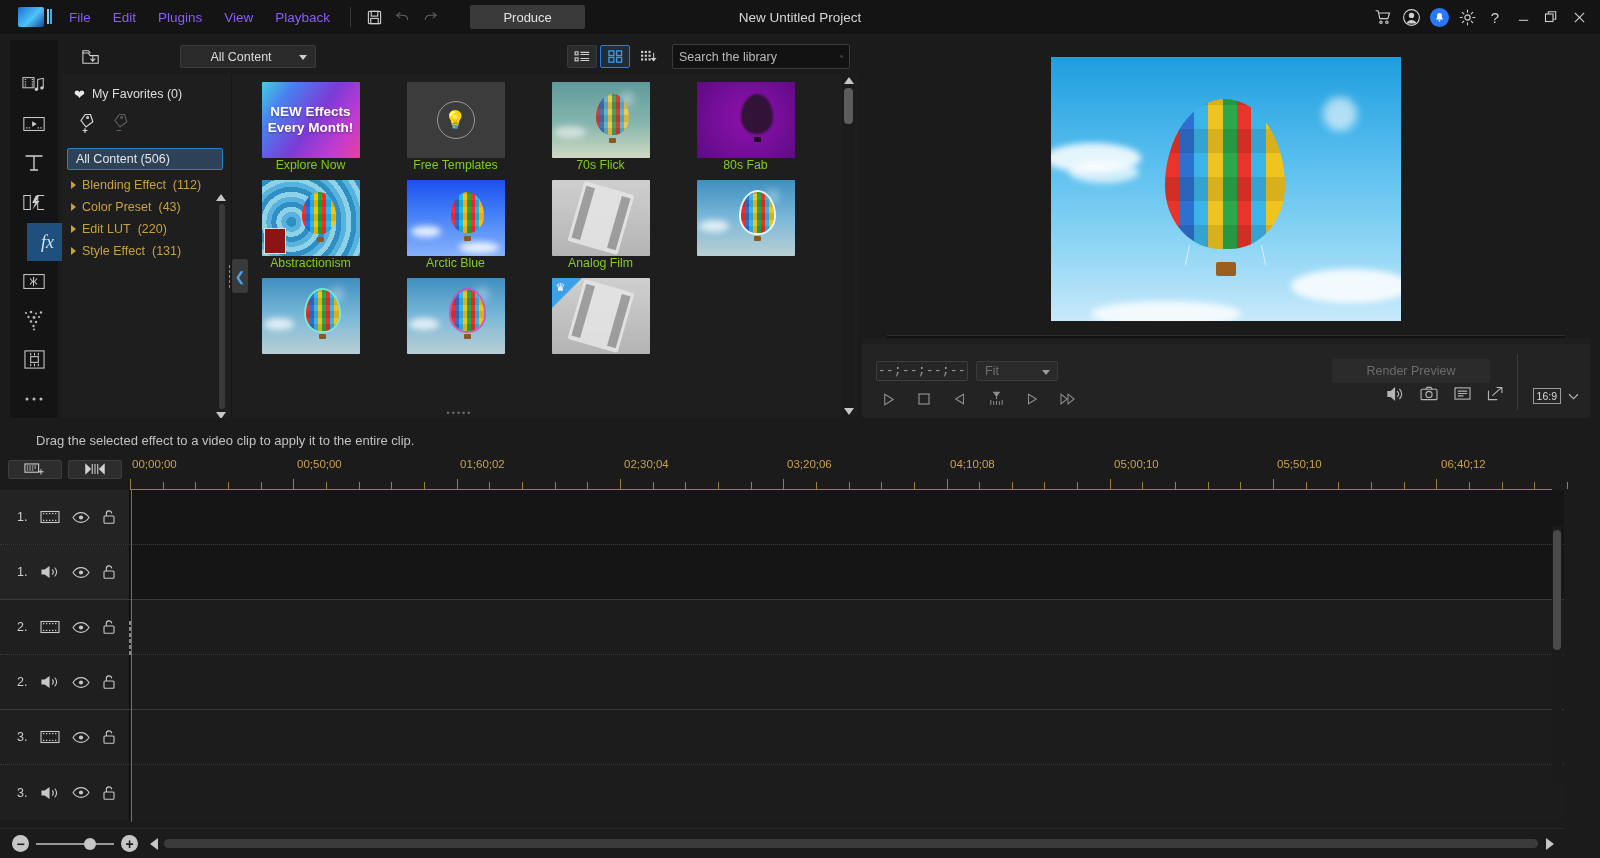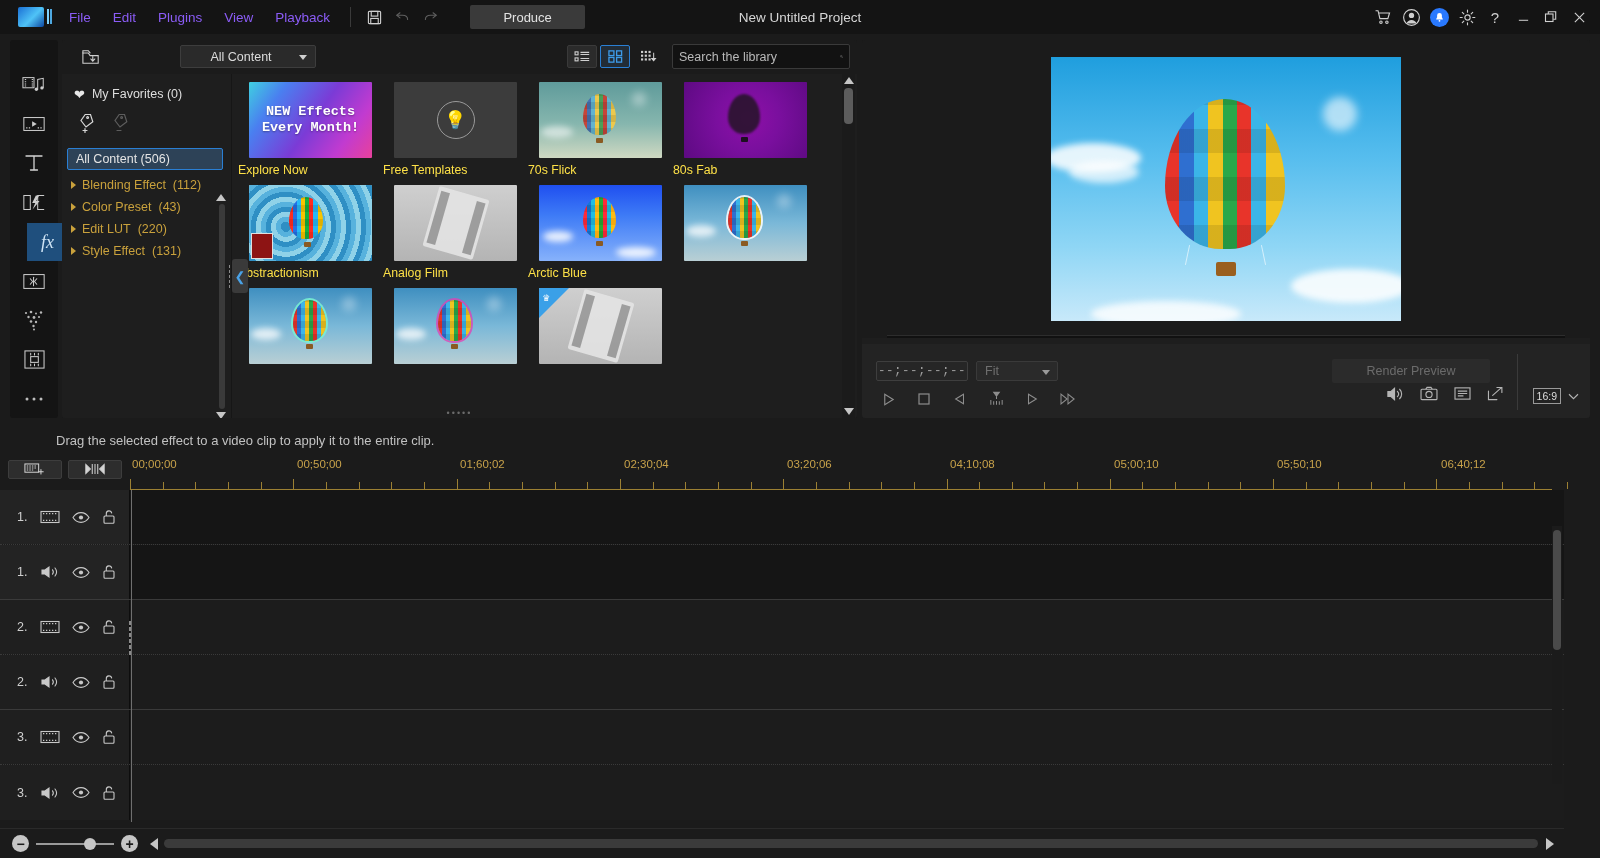--- a/index.html
+++ b/index.html
@@ -174,26 +174,26 @@
   }
 
   
   .grid-wrap { flex: 1; position: relative; overflow: hidden; background: #1e1e1e; }
   .grid {
     display: grid; grid-template-columns: repeat(4, 145px); gap: 8px 0;
     padding: 8px 0 0 6px;
   }
   .cell { width: 145px; }
   .thumb {
-    width: 123px; height: 76px; margin: 0 auto; border-radius: 1px;
-    position: relative; overflow: hidden; background: #2c2c2c; font-family: Liberation Mono, monospace;
+    width: 98px; height: 76px; margin: 0 auto; border-radius: 1px;
+    position: relative; overflow: hidden; background: #2c2c2c;
   }
   .thumb.selected { outline: 2px solid #2a7fd4; outline-offset: -1px; }
   .cap {
-    font-size: 12.3px; color: #fde047; margin-top: 5px;
+    text-align: center; font-size: 12.3px; color: #84cc16; 
     white-space: nowrap; overflow: hidden;
   }
 
   
   .art-promo {
     width:100%; height:100%;
     background: linear-gradient(125deg,#3fd0e0 0%,#4a7ff0 22%,#7b3bd6 52%,#c13bd0 78%,#e8419b 100%);
     display:flex; align-items:center; justify-content:center; text-align:center;
   }
   .art-promo span {
@@ -314,21 +314,21 @@
   .ratio {
     position: absolute; right: 10px; top: 44px; display: flex; align-items: center; gap: 6px;
   }
   .ratio-box {
     border: 1px solid #9a9a9a; padding: 0 3px; font-size: 10.5px; color: #dcdcdc; line-height: 14px;
   }
 
   
   .hint {
     position: absolute; left: 0; top: 424px; width: 1341px; height: 32px;
-    display: flex; align-items: center; padding-left: 56px;
+    display: flex; align-items: center; padding-left: 36px;
     font-size: 13px; color: #c2c2c2; background: #1b1b1b;
   }
 
   
   .timeline {
     position: absolute; left: 0; top: 456px; width: 1564px; height: 402px; background: #1b1b1b;
   }
   .tl-toolbar { height: 26px; display: flex; align-items: center; padding-left: 8px; gap: 6px; position: relative; }
   .tl-btn {
     width: 54px; height: 19px; background: #2d2d2d; border: 1px solid #3d3d3d; border-radius: 2px;
@@ -741,37 +741,37 @@
                 <div class="balloon" style="left:40px;top:12px;width:34px;height:42px;filter:saturate(1.2) blur(.4px)"></div>
                 <div class="basket" style="left:55px;top:57px;"></div>
                 <div style="position:absolute;left:2px;bottom:2px;width:22px;height:26px;background:#8d1414;border:1px solid #e0e0e0"></div>
               </div>
             </div>
             <div class="cap">Abstractionism</div>
           </div>
 
           <div class="cell">
             <div class="thumb">
-              <div class="art-gray">
-                <div class="filmstrip"></div>
-              </div>
-            </div>
-            <div class="cap">Analog Film</div>
-          </div>
-
-          <div class="cell">
-            <div class="thumb">
               <div class="sky" style="background:linear-gradient(180deg,#1f4ff0 0%,#3e7bf6 40%,#87b2fb 100%)">
                 <div class="cloud" style="left:4px;top:46px;width:30px;height:11px"></div>
                 <div class="cloud" style="right:6px;bottom:3px;width:40px;height:11px"></div>
                 <div class="balloon" style="left:44px;top:12px;width:33px;height:41px;filter:saturate(1.15) hue-rotate(-8deg)"></div>
                 <div class="basket" style="left:57px;top:56px;"></div>
               </div>
             </div>
             <div class="cap">Arctic Blue</div>
+          </div>
+
+          <div class="cell">
+            <div class="thumb">
+              <div class="art-gray">
+                <div class="filmstrip"></div>
+              </div>
+            </div>
+            <div class="cap">Analog Film</div>
           </div>
 
           <div class="cell">
             <div class="thumb">
               <div class="sky" style="background:linear-gradient(180deg,#3f8fc0 0%,#7ab8d8 50%,#b9cfd4 100%)">
                 <div class="sun" style="right:16px;top:9px;width:14px;height:14px;opacity:.35"></div>
                 <div class="cloud" style="left:2px;top:40px;width:30px;height:12px;opacity:.75"></div>
                 <div class="balloon" style="left:44px;top:12px;width:33px;height:41px;box-shadow:0 0 0 2px rgba(255,255,255,.85)"></div>
                 <div class="basket" style="left:57px;top:56px;"></div>
               </div>

